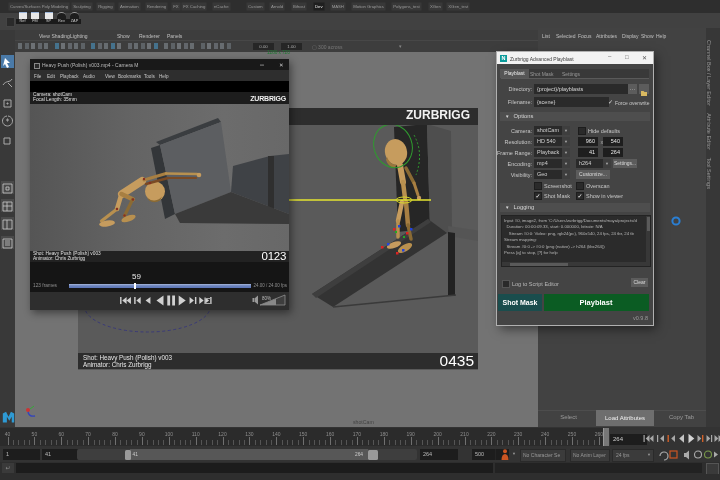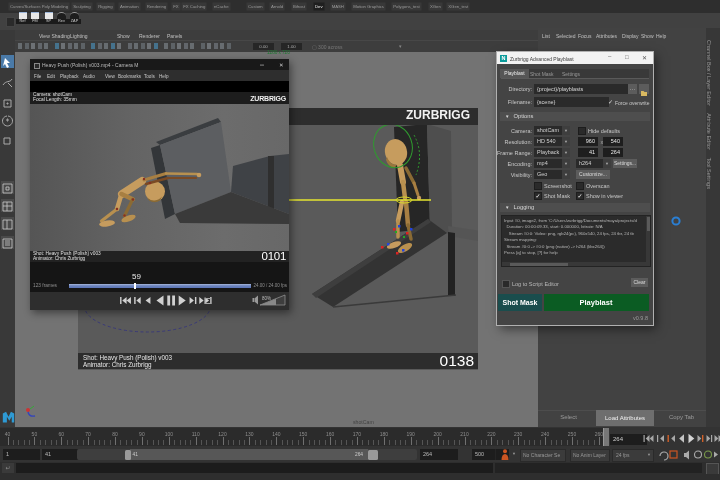--- a/index.html
+++ b/index.html
@@ -179,21 +179,21 @@
       <rect x="387" y="197" width="2.5" height="2.5" fill="#2244dd"></rect>
       <rect x="380" y="179" width="2" height="2" fill="#22aa22"></rect>
       <rect x="388" y="184" width="2" height="2" fill="#22aa22"></rect>
     </g>
   </svg>
 
   <div class="abs" style="left:63px;top:56px;width:400px;height:17px;background:#2d2d2d;"></div>
   <div class="abs txt" style="right:68px;top:56px;font-size:12px;color:#f2f2f2;font-weight:bold;letter-spacing:0px;">ZURBRIGG</div>
   <div class="abs" style="left:63px;top:301px;width:400px;height:16px;background:#2d2d2d;"></div>
   <div class="abs txt" style="left:68px;top:301.5px;font-size:6.3px;color:#e8e8e8;line-height:7.5px;">Shot: Heavy Push (Polish) v003<br>Animator: Chris Zurbrigg</div>
-  <div class="abs txt" style="right:64px;top:299.5px;font-size:15.5px;color:#ffffff;">0138</div>
+  <div class="abs txt" style="right:64px;top:299.5px;font-size:15.5px;color:#ffffff;">0435</div>
 
   <div class="abs txt" style="left:338px;top:366.5px;font-size:5.2px;color:#424242;">shotCam</div>
 
   <svg class="abs" style="left:8px;top:352px;" width="16" height="16" viewBox="0 0 16 16">
     <circle cx="5" cy="6" r="2" fill="#cc3333"></circle>
     <path d="M 5 8 q 1 5 7 4" fill="none" stroke="#3344bb" stroke-width="1.3"></path>
     <line x1="7" y1="5" x2="11" y2="2" stroke="#33aa33" stroke-width="1"></line>
   </svg>
 </div>
 
@@ -473,21 +473,21 @@
           <circle cx="103" cy="95.5" r="1.2"></circle>
               <circle cx="87" cy="105" r="1.2"></circle>
           <circle cx="94.5" cy="111.5" r="1.2"></circle>
               <circle cx="114" cy="75" r="1.2"></circle>
           <circle cx="120" cy="79" r="1.2"></circle>
         </g>
       </g>
     </svg>
     <div class="abs" style="left:0;top:159px;width:259px;height:12px;background:#222222;"></div>
     <div class="abs txt" style="left:3px;top:160px;font-size:4.8px;color:#e0e0e0;line-height:4.8px;">Shot: Heavy Push (Polish) v003<br>Animator: Chris Zurbrigg</div>
-    <div class="abs txt" style="right:3px;top:158px;font-size:11.5px;color:#ffffff;letter-spacing:-0.3px;">0101</div>
+    <div class="abs txt" style="right:3px;top:158px;font-size:11.5px;color:#ffffff;letter-spacing:-0.3px;">0123</div>
   </div>
 
   <div class="abs" style="left:0;top:203px;width:259px;height:30px;background:#151515;"></div>
   <div class="abs txt" style="left:102px;top:213px;font-size:8px;color:#e8e8e8;">59</div>
   <div class="abs txt" style="left:3px;top:224px;font-size:4.8px;color:#909090;">123 frames</div>
   <div class="abs" style="left:39px;top:225px;width:182px;height:4px;background:linear-gradient(180deg,#a8b8dc 0%,#6d84bc 45%,#5a74b8 100%);"></div>
   <div class="abs" style="left:104px;top:224px;width:2px;height:6px;background:#ffffff;"></div>
   <div class="abs txt" style="right:2px;top:224px;font-size:4.5px;color:#909090;">24.00 / 24.00 fps</div>
 
   <div class="abs" style="left:0;top:233px;width:259px;height:18px;background:#2e2e2e;"></div>

